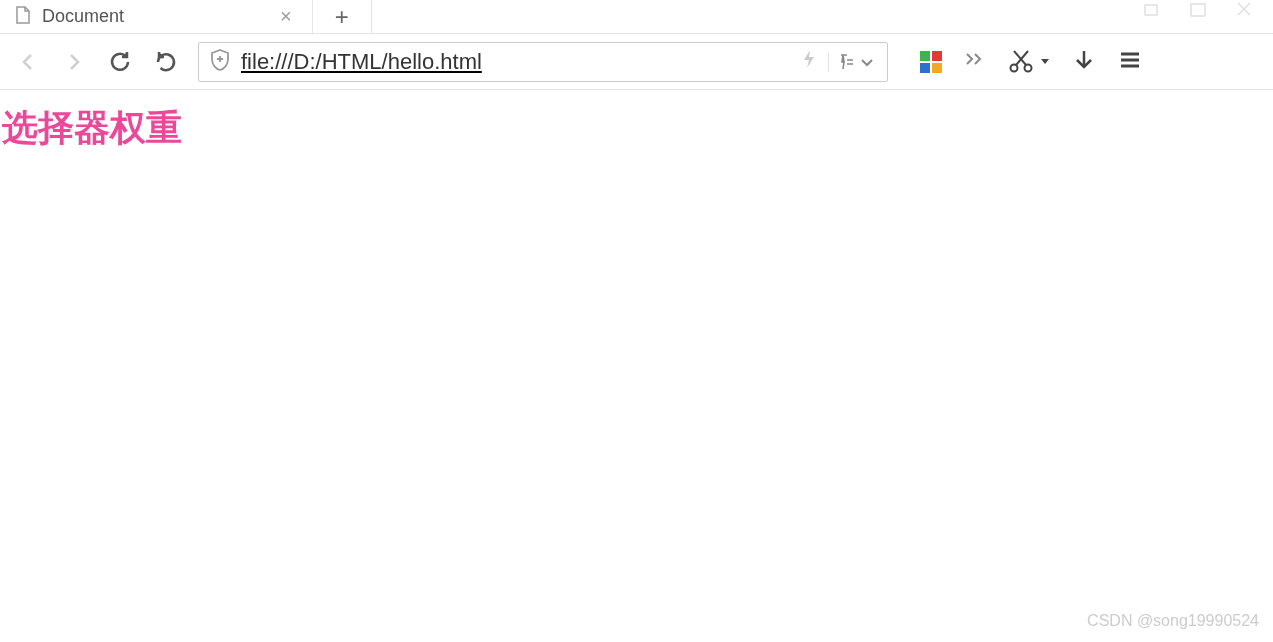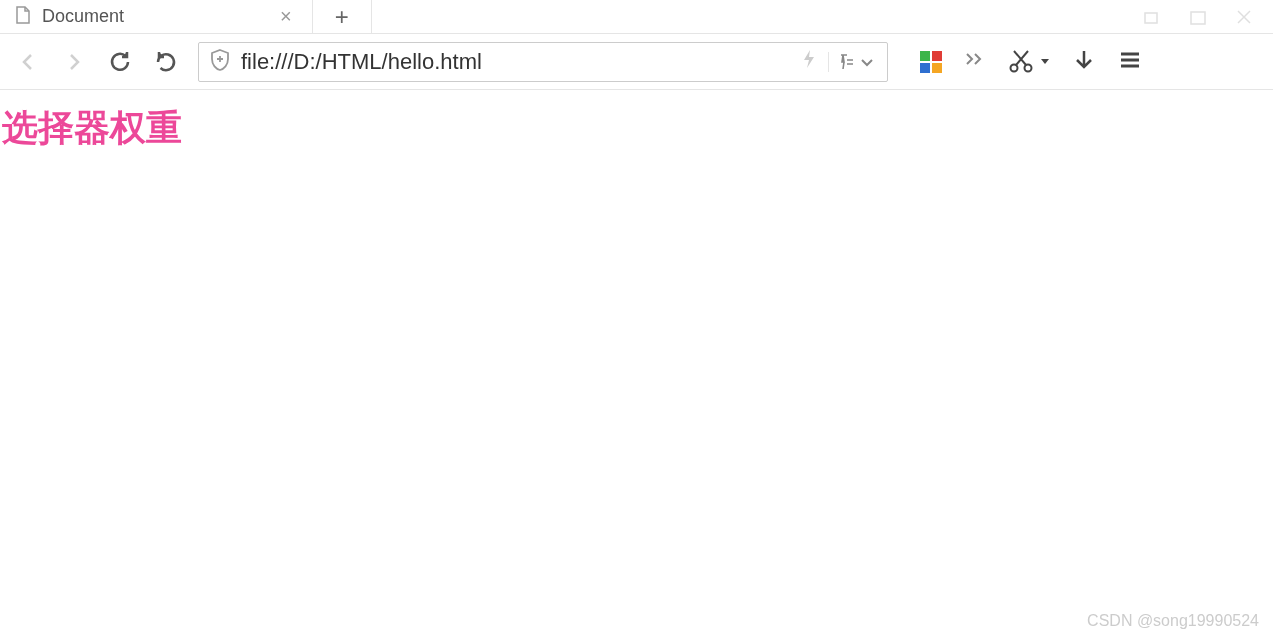--- a/index.html
+++ b/index.html
@@ -9,21 +9,21 @@
     }
     body {
       font-family: "Microsoft YaHei", Arial, sans-serif;
       background: #fff;
       width: 1273px;
       height: 642px;
       overflow: hidden;
     }
     .tab-bar {
       display: flex;
-      align-items: center;
+      align-items: flex-start;
       height: 34px;
       background: #fff;
       border-bottom: 1px solid #e5e5e5;
     }
     .tab {
       display: flex;
       align-items: center;
       gap: 10px;
       padding: 0 14px;
       height: 100%;
@@ -83,20 +83,21 @@
     .url-bar {
       flex: 1;
       display: flex;
       align-items: center;
       height: 40px;
       border: 1px solid #ccc;
       border-radius: 2px;
       padding: 0 10px;
       gap: 10px;
       max-width: 690px;
+      text-decoration: underline;
     }
     .shield-icon {
       color: #888;
     }
     .url-text {
       flex: 1;
       font-size: 22px;
       color: #333;
       border: none;
       outline: none;

